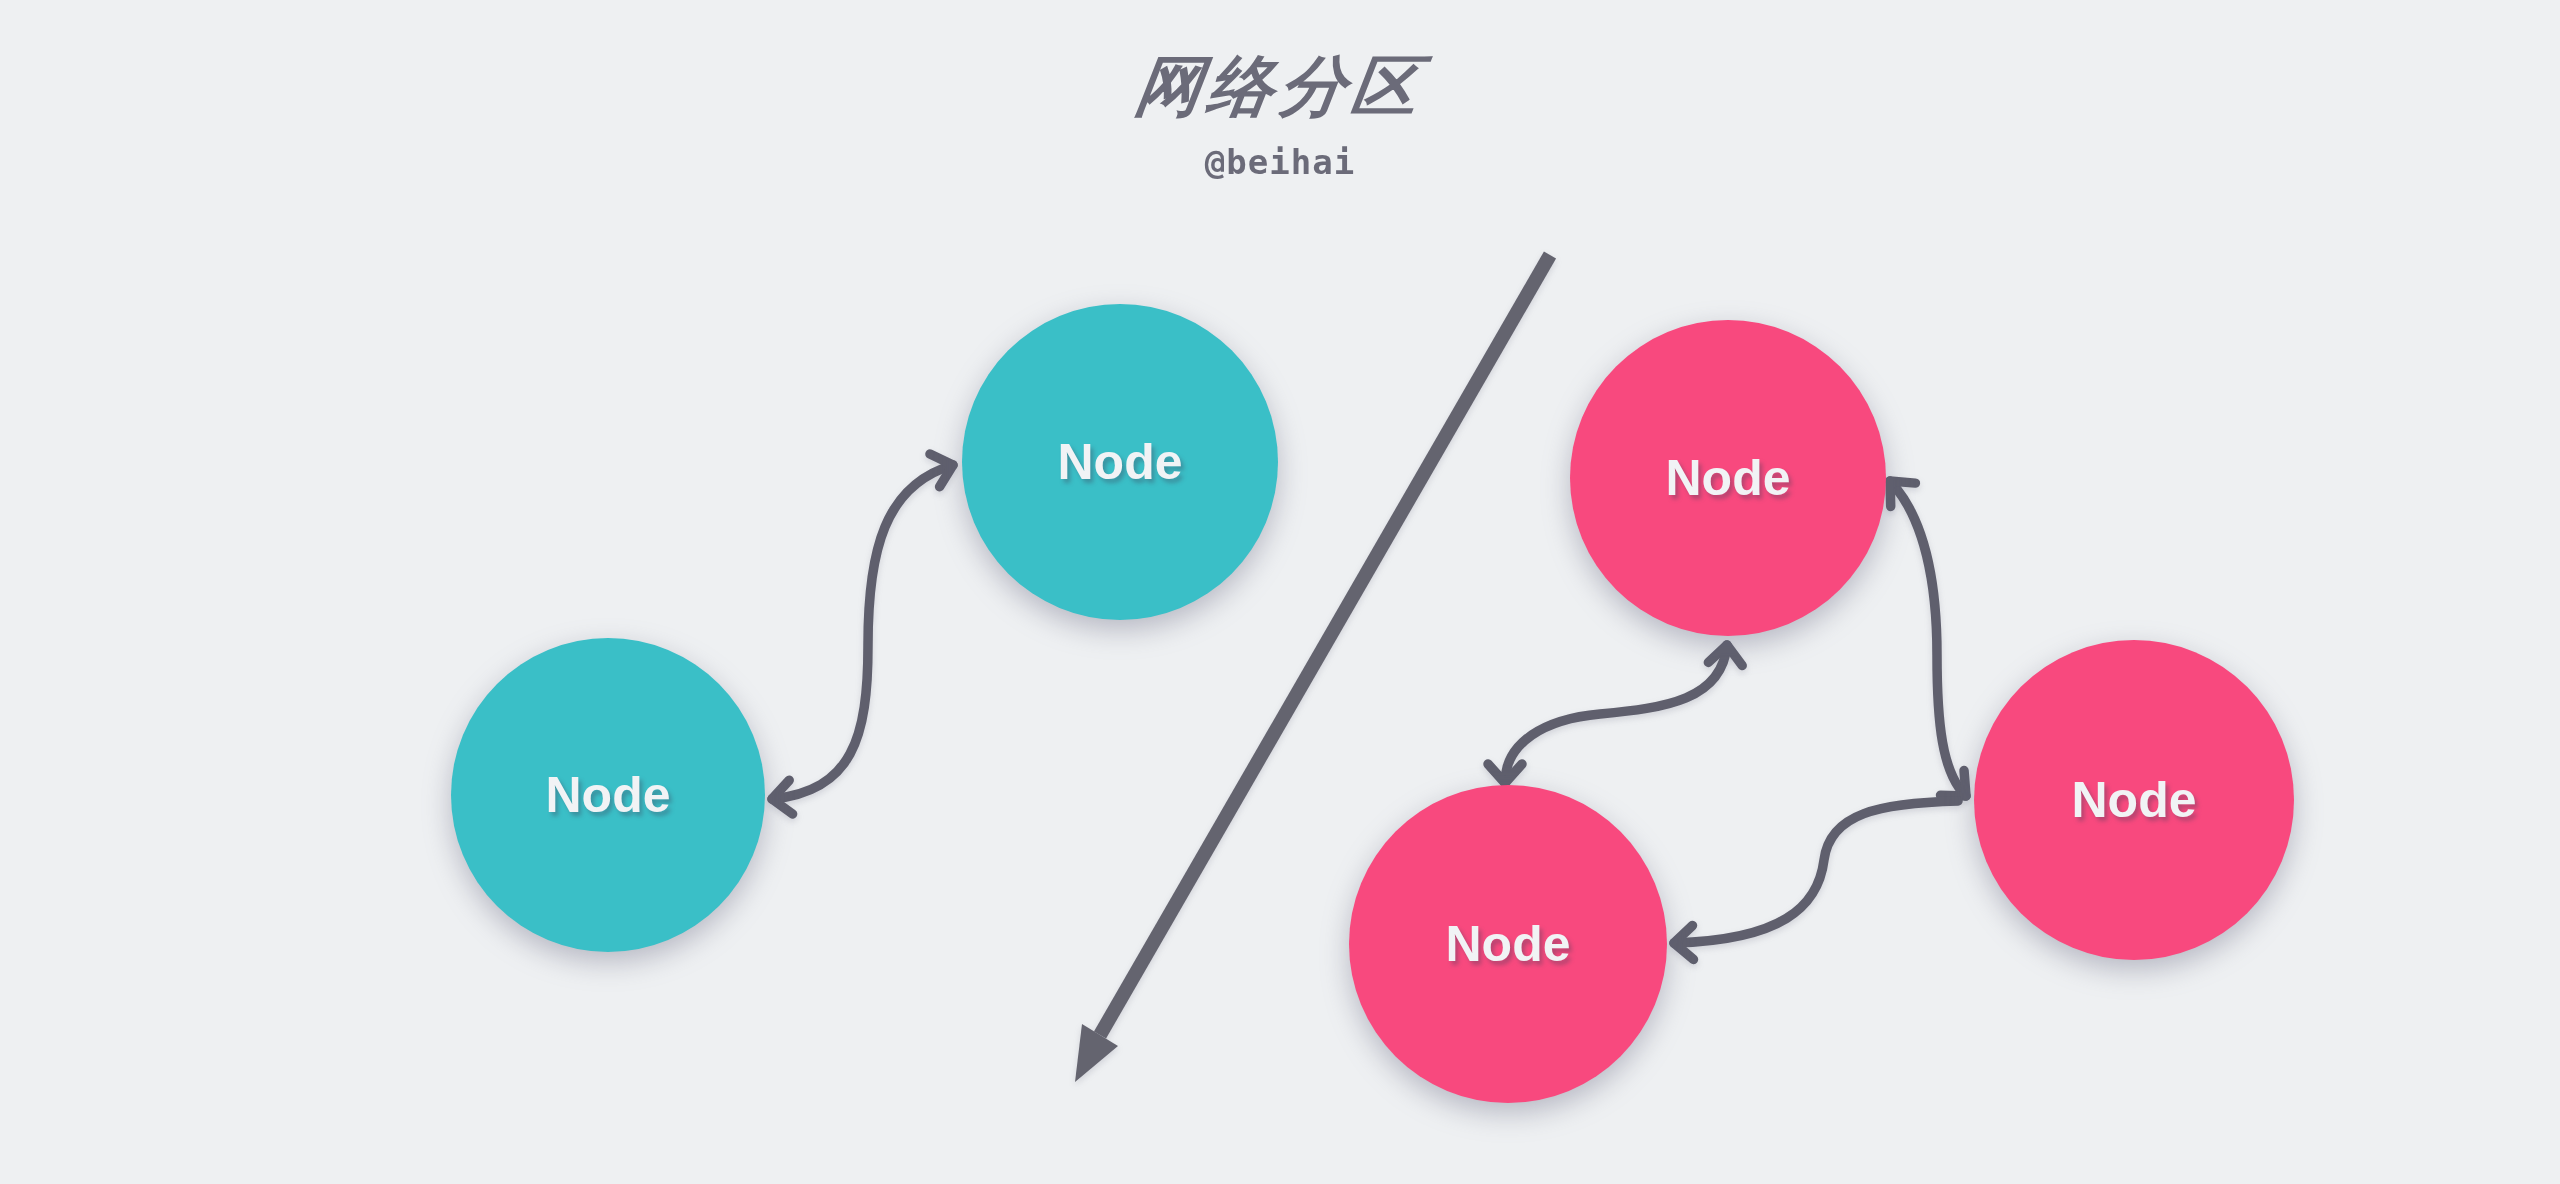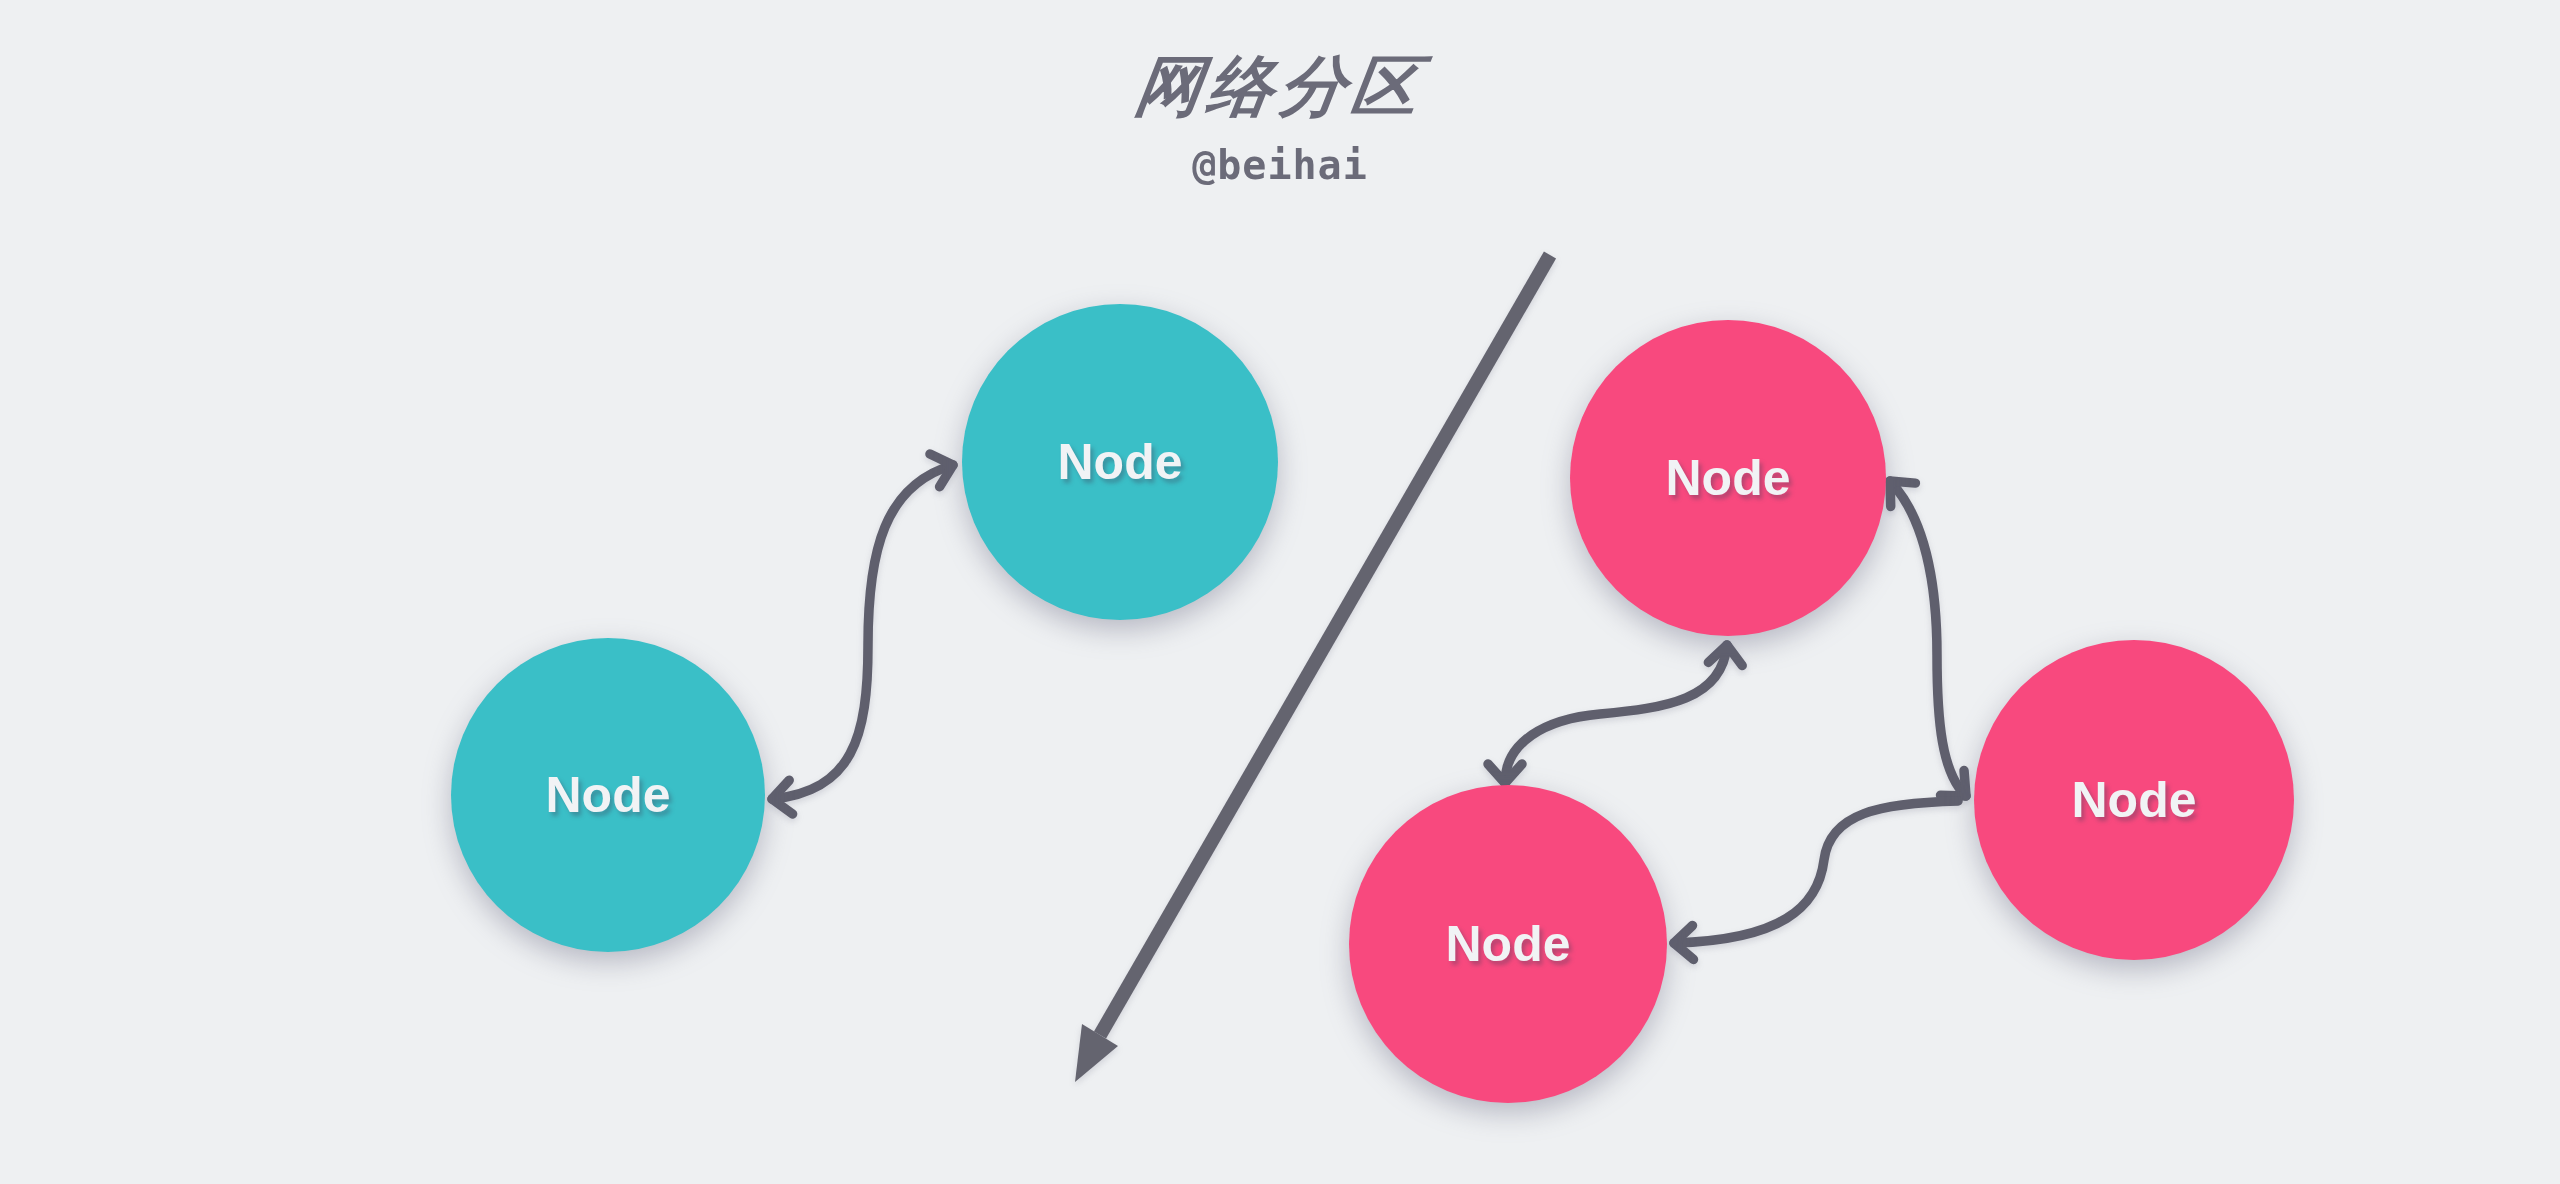--- a/index.html
+++ b/index.html
@@ -1,19 +1,19 @@
 <!DOCTYPE html>
 <html><head>
 <meta charset="utf-8">
 <style>
   html,body{margin:0;padding:0;background:#eef0f2;}
   .page{position:relative;width:2560px;height:1184px;overflow:hidden;font-family:"Liberation Sans",sans-serif;}
   .page-title{position:absolute;top:42px;left:0;width:100%;text-align:center;}
   .page-title .tilt{display:inline-block;font-family:"DejaVu Sans",sans-serif;font-weight:900;font-style:italic;font-size:66px;letter-spacing:6px;transform:skewX(-8deg);}
-  .page-subtitle{position:absolute;top:142px;left:0;width:100%;text-align:center;font-family:"DejaVu Sans Mono",monospace;font-weight:700;font-size:40px;letter-spacing:1px;}
+  .page-subtitle{position:absolute;top:142px;left:0;width:100%;text-align:center;font-family:"DejaVu Sans Mono",monospace;font-weight:700;font-size:34px;letter-spacing:1px;}
   svg.diagram{position:absolute;left:0;top:0;}
   .node-label{font-family:"Liberation Sans",sans-serif;font-weight:700;font-size:50px;filter:drop-shadow(3px 4px 2px rgba(60,60,85,0.35));}
   #nodes-layer circle{filter:drop-shadow(0 10px 14px rgba(95,95,120,0.38));}
   #edges-layer{filter:drop-shadow(0 3px 3px rgba(95,95,120,0.20));}
   #divider-layer{filter:drop-shadow(0 3px 3px rgba(95,95,120,0.20));}
 </style>
 <title>网络分区</title></head>
 <body>
 
 <div class="page" style="width: 2560px; height: 1184px; background: rgb(238, 240, 242);">

